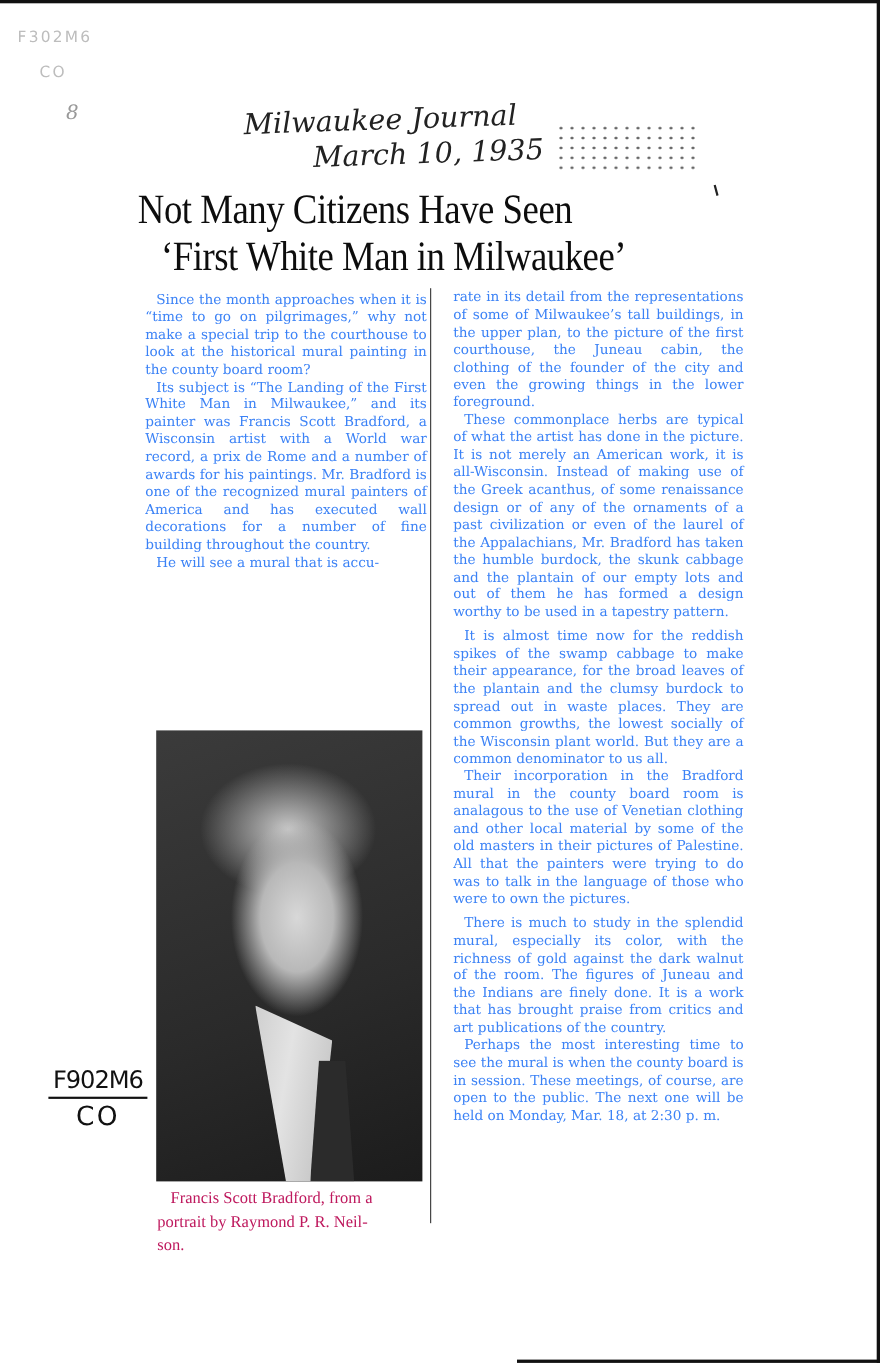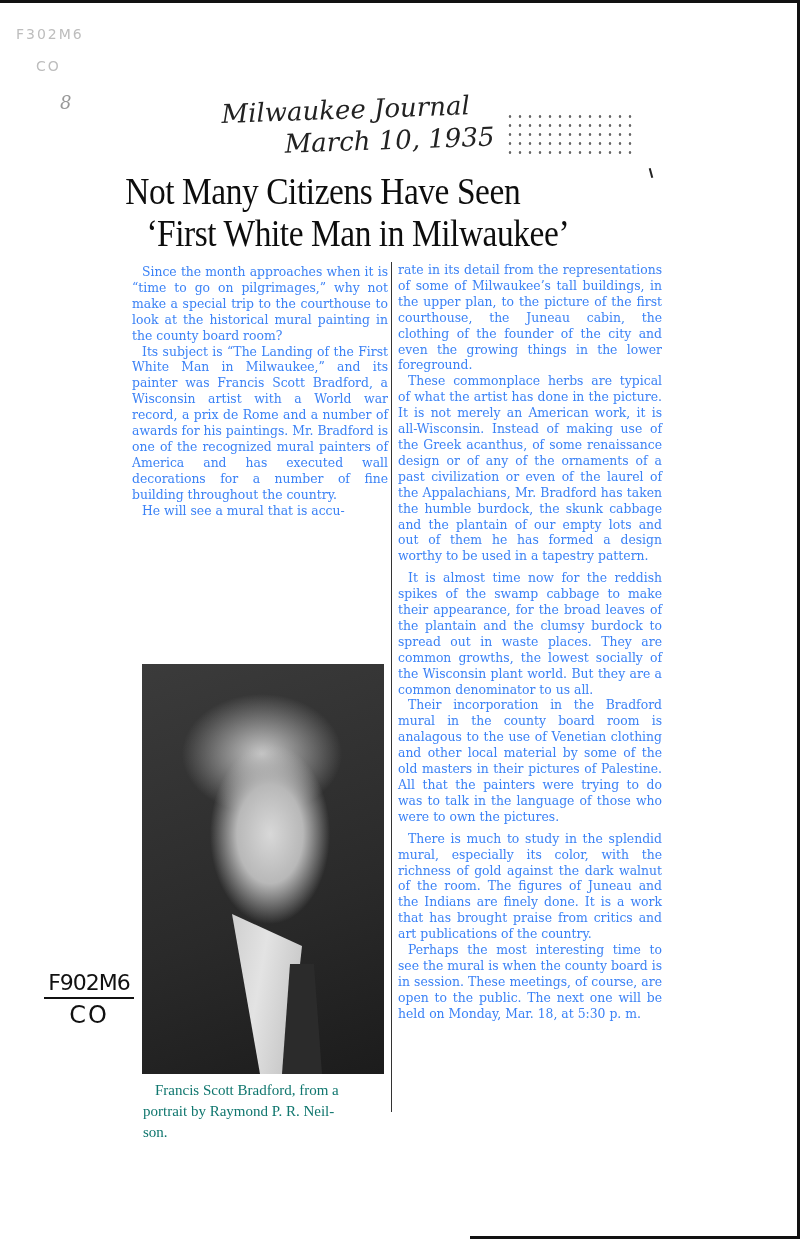--- a/index.html
+++ b/index.html
@@ -32,41 +32,41 @@
     color: #0d0d0d; letter-spacing: -0.5px; transform: scaleX(0.88); transform-origin: left top;
   }
   .headline .l1 { display: block; padding-left: 6px; }
   .headline .l2 { display: block; padding-left: 30px; }
   .col {
     position: absolute; font-family: "DejaVu Serif", serif; font-size: 12.4px; line-height: 15.9px;
     color: #3b82f6; text-align: justify;
   }
   .col p { margin: 0; text-indent: 10px; }
   .col-left { left: 132px; top: 264px; width: 256px; }
-  .col-right { left: 398px; top: 262px; width: 264px; }
+  .col-right { left: 412px; top: 262px; width: 264px; }
   .col-divider { position: absolute; left: 391px; top: 262px; width: 1px; height: 850px; background: #333; }
   .portrait {
     position: absolute; left: 142px; top: 664px; width: 242px; height: 410px;
     background:
       radial-gradient(ellipse 60px 90px at 128px 170px, #d8d8d8 0%, #b8b8b8 55%, rgba(80,80,80,0) 100%),
       radial-gradient(ellipse 80px 60px at 120px 90px, #c8c8c8 0%, rgba(60,60,60,0) 100%),
       linear-gradient(160deg, #3b3b3b 0%, #2a2a2a 60%, #1c1c1c 100%);
   }
   .portrait .collar {
     position: absolute; left: 90px; top: 250px; width: 70px; height: 160px;
     background: linear-gradient(100deg, #cfcfcf 0%, #e3e3e3 40%, #bdbdbd 100%);
     clip-path: polygon(0 0, 100% 20%, 80% 100%, 40% 100%);
   }
   .portrait .tie {
     position: absolute; left: 140px; top: 300px; width: 40px; height: 110px;
     background: #2b2b2b; clip-path: polygon(20% 0, 80% 0, 100% 100%, 0 100%);
   }
   .caption {
     position: absolute; left: 143px; top: 1080px; width: 245px;
-    font-family: "Liberation Serif", serif; font-size: 15px; line-height: 21px; color: #0f766e;
+    font-family: "Liberation Serif", serif; font-size: 15px; line-height: 21px; color: #be185d;
     text-align: justify;
   }
   .caption .indent { padding-left: 12px; }
   .catalog {
     position: absolute; left: 44px; top: 970px; width: 90px;
     font-family: "DejaVu Sans", sans-serif; color: #111; text-align: center;
   }
   .catalog .top { font-size: 22px; letter-spacing: -1px; border-bottom: 2px solid #111; padding-bottom: 2px; }
   .catalog .bottom { font-size: 24px; letter-spacing: 2px; margin-top: 2px; }
   .tick { position: absolute; left: 650px; top: 168px; width: 2px; height: 10px; background: #222; transform: rotate(-15deg); }
@@ -117,14 +117,14 @@
   <div class="top">F902M6</div>
   <div class="bottom">CO</div>
 </div>
 
 <div class="col col-right">
   <p style="text-indent:0">rate in its detail from the representations of some of Milwaukee’s tall buildings, in the upper plan, to the picture of the first courthouse, the Juneau cabin, the clothing of the founder of the city and even the growing things in the lower foreground.</p>
   <p>These commonplace herbs are typical of what the artist has done in the picture. It is not merely an American work, it is all-Wisconsin. Instead of making use of the Greek acanthus, of some renaissance design or of any of the ornaments of a past civilization or even of the laurel of the Appalachians, Mr. Bradford has taken the humble burdock, the skunk cabbage and the plantain of our empty lots and out of them he has formed a design worthy to be used in a tapestry pattern.</p>
   <p style="margin-top:6px">It is almost time now for the reddish spikes of the swamp cabbage to make their appearance, for the broad leaves of the plantain and the clumsy burdock to spread out in waste places. They are common growths, the lowest socially of the Wisconsin plant world. But they are a common denominator to us all.</p>
   <p>Their incorporation in the Bradford mural in the county board room is analagous to the use of Venetian clothing and other local material by some of the old masters in their pictures of Palestine. All that the painters were trying to do was to talk in the language of those who were to own the pictures.</p>
   <p style="margin-top:6px">There is much to study in the splendid mural, especially its color, with the richness of gold against the dark walnut of the room. The figures of Juneau and the Indians are finely done. It is a work that has brought praise from critics and art publications of the country.</p>
-  <p>Perhaps the most interesting time to see the mural is when the county board is in session. These meetings, of course, are open to the public. The next one will be held on Monday, Mar. 18, at 5:30 p. m.</p>
+  <p>Perhaps the most interesting time to see the mural is when the county board is in session. These meetings, of course, are open to the public. The next one will be held on Monday, Mar. 18, at 2:30 p. m.</p>
 </div>
 
 </body></html>

